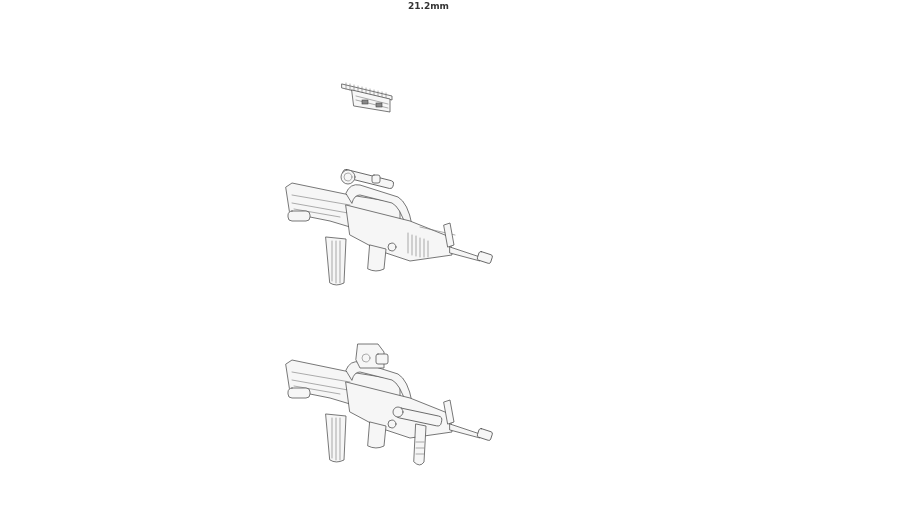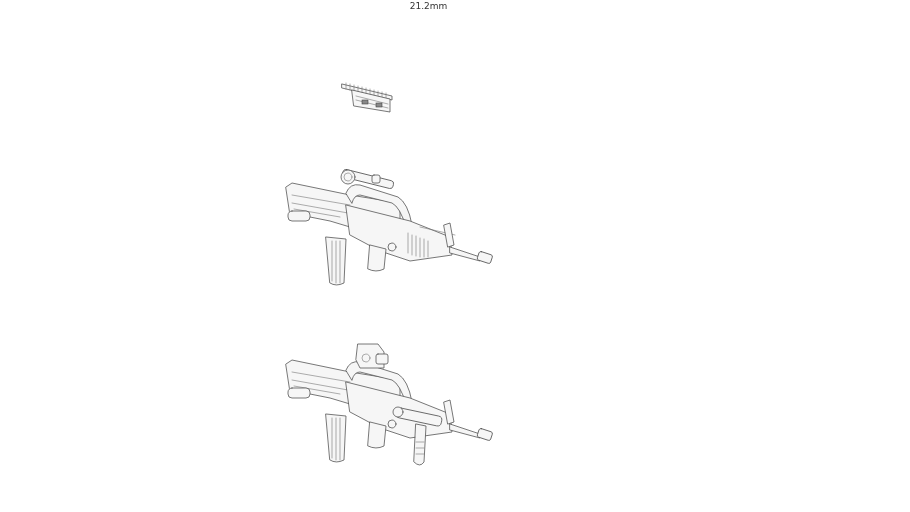--- a/index.html
+++ b/index.html
@@ -1,17 +1,17 @@
 <!DOCTYPE html>
 <html><head>
 <meta charset="utf-8">
 <style>
   html,body{margin:0;padding:0;background:#ffffff;}
   body{width:910px;height:512px;position:relative;overflow:hidden;font-family:"DejaVu Sans",sans-serif;}
-  .dim-label{position:absolute;left:0;top:0;width:853px;text-align:center;font-size:9px;color:#333;line-height:11px;padding-top:1px;padding-left:4px;box-sizing:border-box;}
+  .dim-label{position:absolute;left:0;top:0;width:853px;text-align:center;font-size:9px;color:#333;line-height:11px;padding-top:1px;padding-left:4px;box-sizing:border-box;font-weight:bold;}
   .fig{position:absolute;}
   svg{display:block;overflow:visible;}
   .ln{fill:#f6f6f6;stroke:#555;stroke-width:0.8;stroke-linejoin:round;stroke-linecap:round;}
   .ln2{fill:none;stroke:#777;stroke-width:0.6;stroke-linecap:round;}
   .dk{fill:#888;stroke:#444;stroke-width:0.6;}
 </style>
 </head>
 <body>
 
 <div class="dim-label">21.2mm</div>

